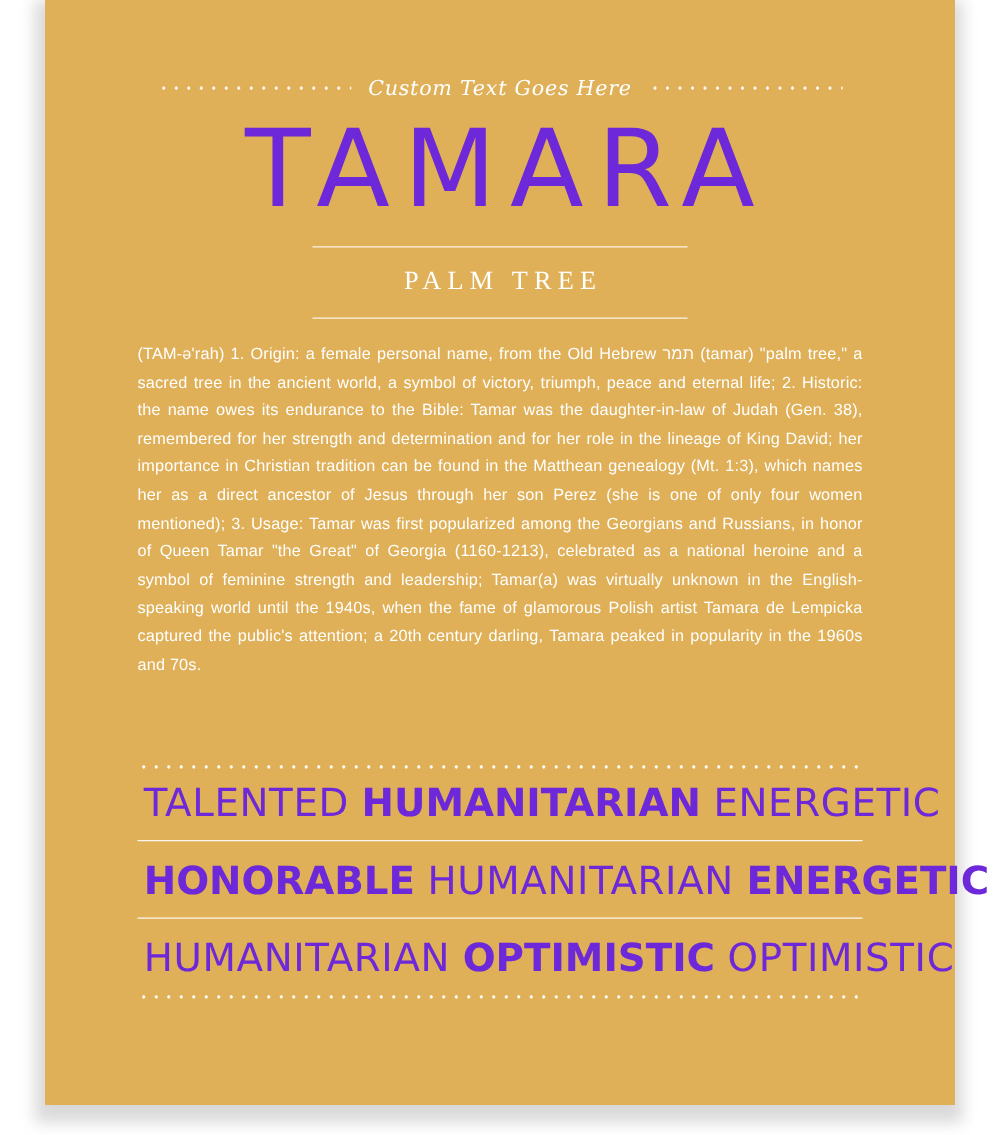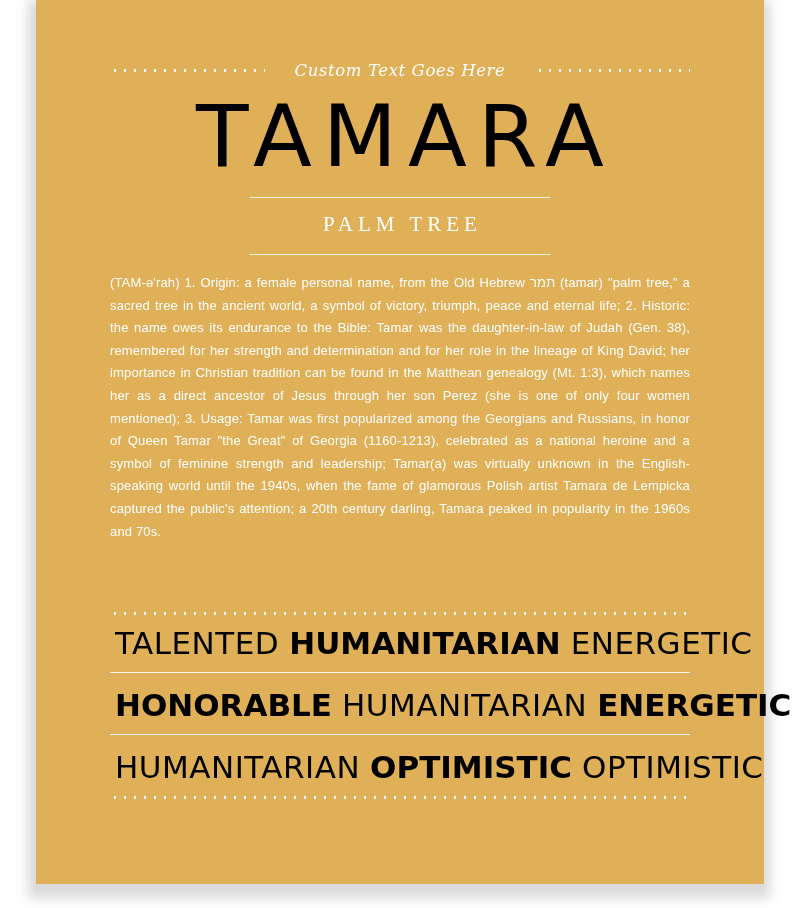--- a/index.html
+++ b/index.html
@@ -52,21 +52,21 @@
 
   
   .custom-row {
     position: absolute;
     top: 56px;
     left: 0;
     width: 580px;
     height: 28px;
     display: flex;
     align-items: center;
-    justify-content: space-between;
+    justify-content: center;
   }
   .dotline {
     flex: 0 0 auto;
     width: 155px;
     height: 3px;
     background-image: radial-gradient(circle, #ffffff 1.2px, rgba(255,255,255,0) 1.4px);
     background-size: 10px 3px;
     background-repeat: repeat-x;
     opacity: 0.95;
   }
@@ -87,21 +87,21 @@
     top: 88px;
     left: 0;
     width: 580px;
     text-align: center;
     font-family: "DejaVu Sans", sans-serif;
     font-weight: 400;
     font-size: 86px;
     line-height: 96px;
     letter-spacing: 11px;
     text-indent: 11px;
-    color: #000000;
+    color: #6d28d9;
   }
 
   
   .rule-thin {
     position: absolute;
     left: 140px;
     width: 300px;
     height: 1px;
     background: rgba(255,255,255,0.85);
   }
@@ -157,21 +157,21 @@
   #line-traits-1 { top: 672px; }
   #line-traits-2 { top: 734px; }
   #dots-traits-bottom { top: 796px; }
 
   .trait-row {
     position: absolute;
     left: 0;
     width: 580px;
     text-align: center;
     white-space: nowrap;
-    color: #000000;
+    color: #6d28d9;
     font-family: "DejaVu Sans", sans-serif;
   }
   #trait-row-0 { top: 622px; }
   #trait-row-1 { top: 684px; }
   #trait-row-2 { top: 746px; }
 
   .trait {
     display: inline-block;
     font-size: 31px;
     line-height: 42px;

